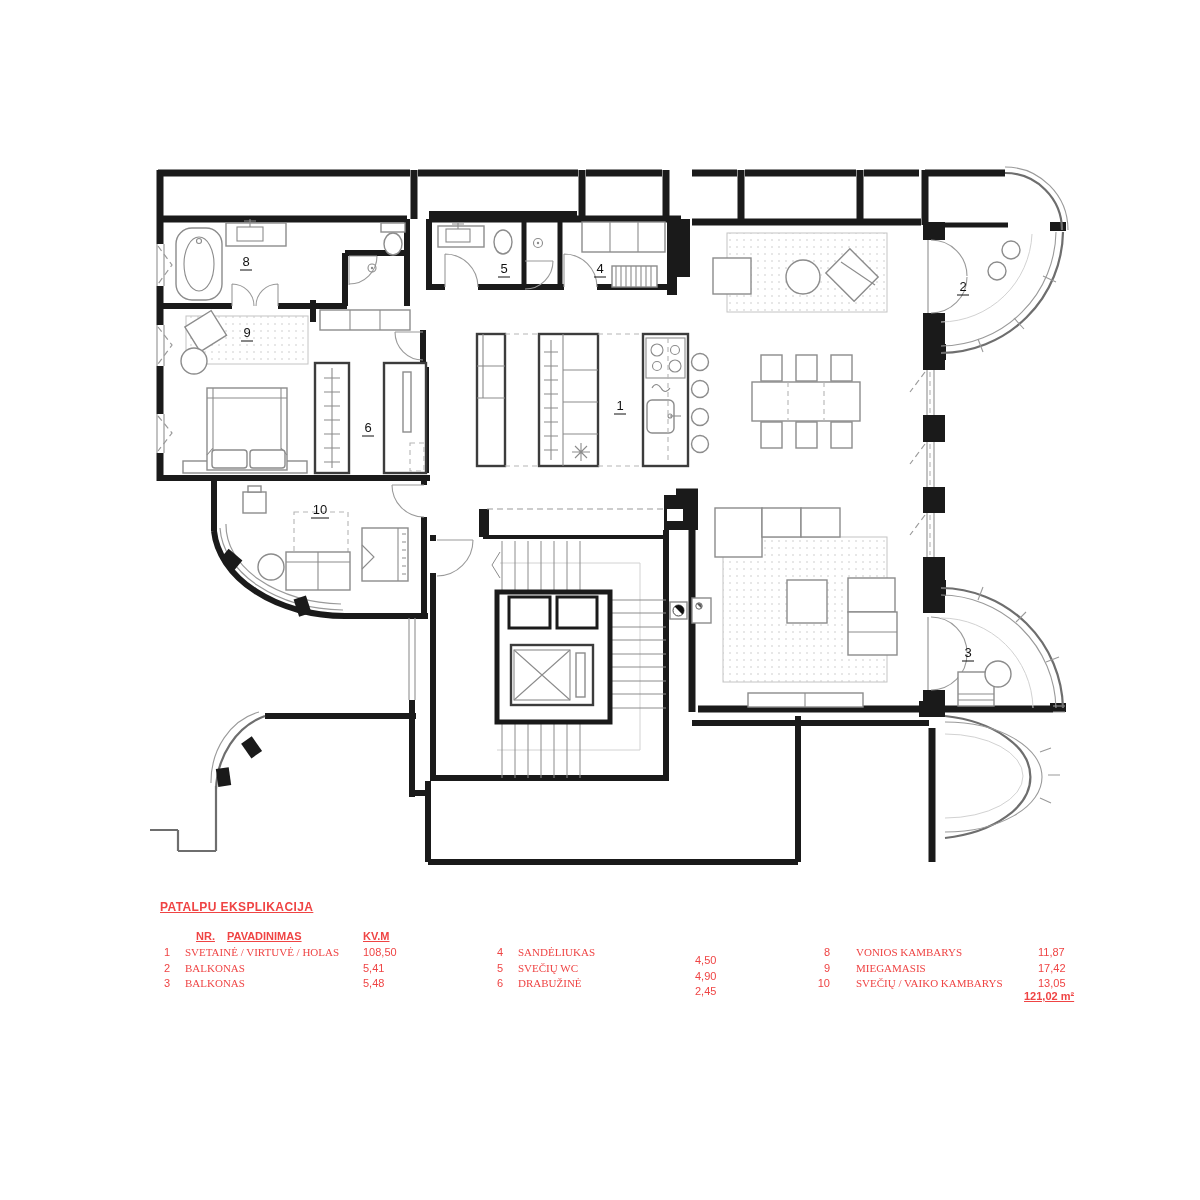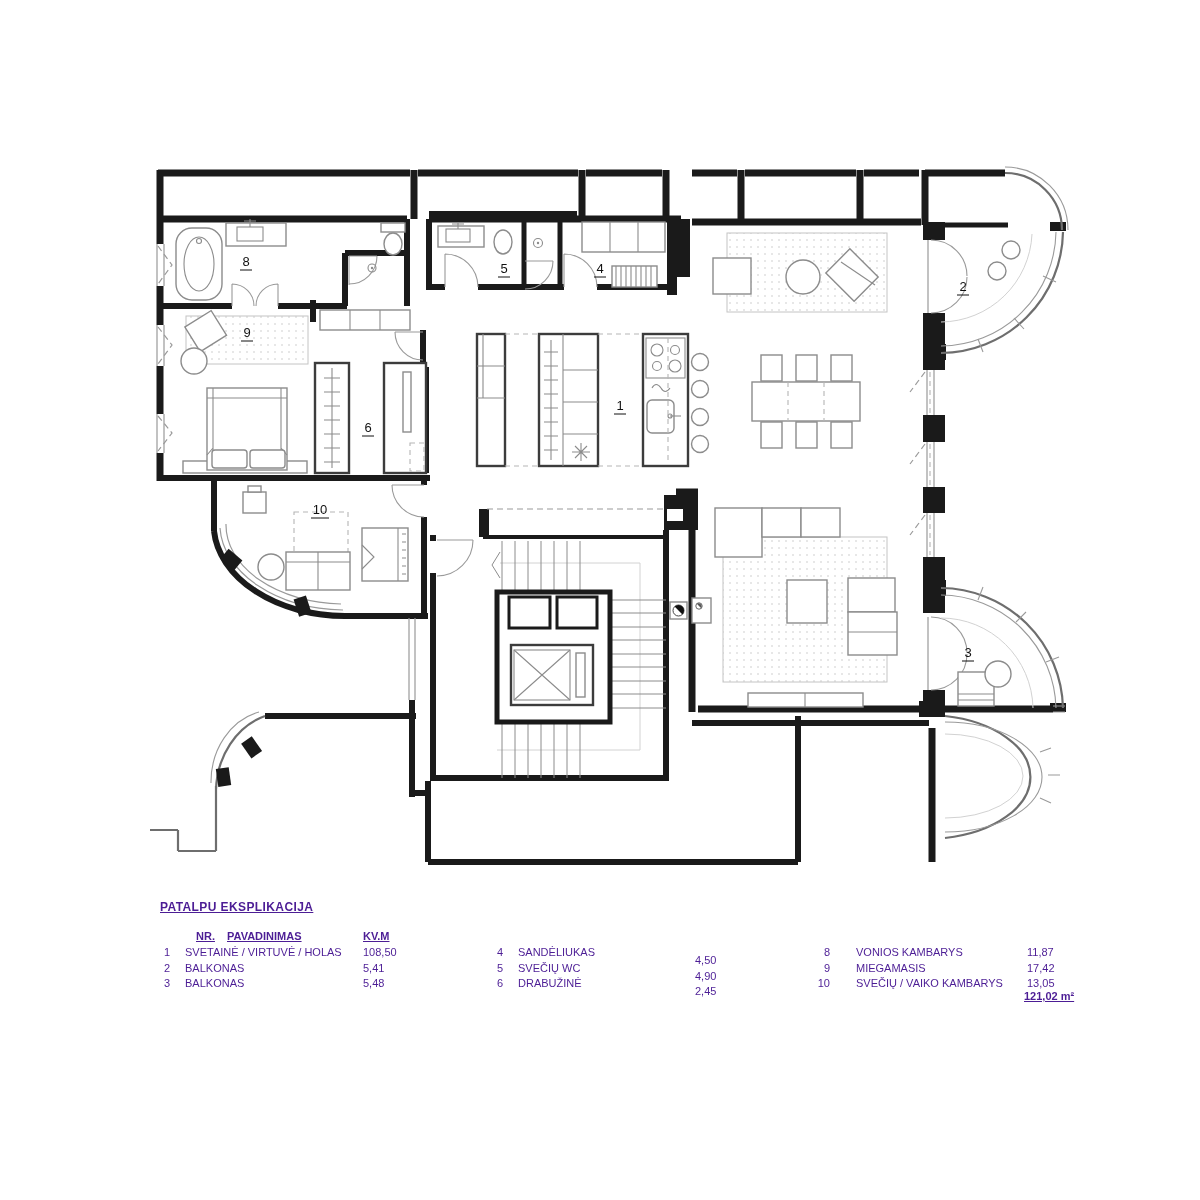--- a/index.html
+++ b/index.html
@@ -17,31 +17,31 @@
   .dash{stroke:#9a9a9a;stroke-width:1.2;fill:none;stroke-dasharray:6 4;}
   .dashf{stroke:#b5b5b5;stroke-width:1.1;fill:none;stroke-dasharray:5 4;}
   .nbr{stroke:#6e6e6e;stroke-width:2.2;fill:none;}
   .nbrl{stroke:#9a9a9a;stroke-width:1.1;fill:none;}
   .guide{stroke:#d2d2d2;stroke-width:1;fill:none;}
   .tread{stroke:#8c8c8c;stroke-width:1;fill:none;}
   .rug{fill:url(#dots);stroke:#c4c4c4;stroke-width:1;}
   .room-label{font:13px "Liberation Sans",sans-serif;fill:#111;text-anchor:middle;}
   .lblu{stroke:#111;stroke-width:1;}
   
-  .legend{position:absolute;font-size:11px;line-height:15.5px;color:#4c1d95;white-space:nowrap;}
+  .legend{position:absolute;font-size:11px;line-height:15.5px;color:#ef4444;white-space:nowrap;}
   #legend-title{left:160px;top:900px;font-size:12px;font-weight:bold;letter-spacing:.4px;text-decoration:underline;}
   .l-head{position:absolute;font-weight:bold;text-decoration:underline;}
   .l-group{position:absolute;}
   .l-row{position:relative;height:15.5px;}
   .lr-nr{display:inline-block;width:18px;text-align:right;}
-  .lr-name{position:absolute;}
+  .lr-name{position:absolute;font-family:Liberation Serif, serif;}
   .lr-area{position:absolute;}
   .g1 .lr-name{left:33px;} .g1 .lr-area{left:211px;}
   .g2 .lr-name{left:33px;} .g2 .lr-area{left:210px;margin-top:8px;}
-  .g3 .lr-name{left:36px;margin-left:8px;} .g3 .lr-area{left:215px;}
+  .g3 .lr-name{left:36px;margin-left:8px;} .g3 .lr-area{left:226px;}
   #legend-total{left:1024px;top:989px;font-weight:bold;text-decoration:underline;}
 </style>
 </head>
 <body>
 
 <div id="page">
 
 <svg width="1200" height="1200" viewBox="0 0 1200 1200">
   <defs>
     <pattern id="dots" width="7" height="7" patternUnits="userSpaceOnUse">

